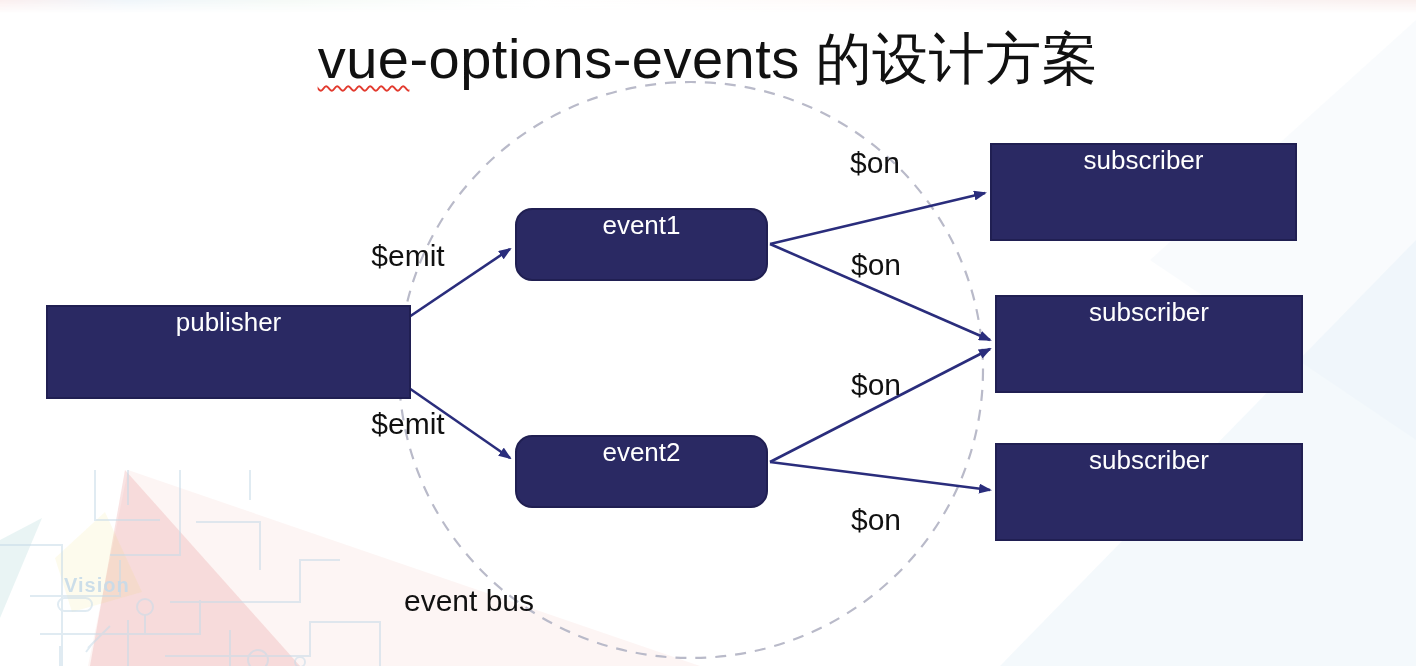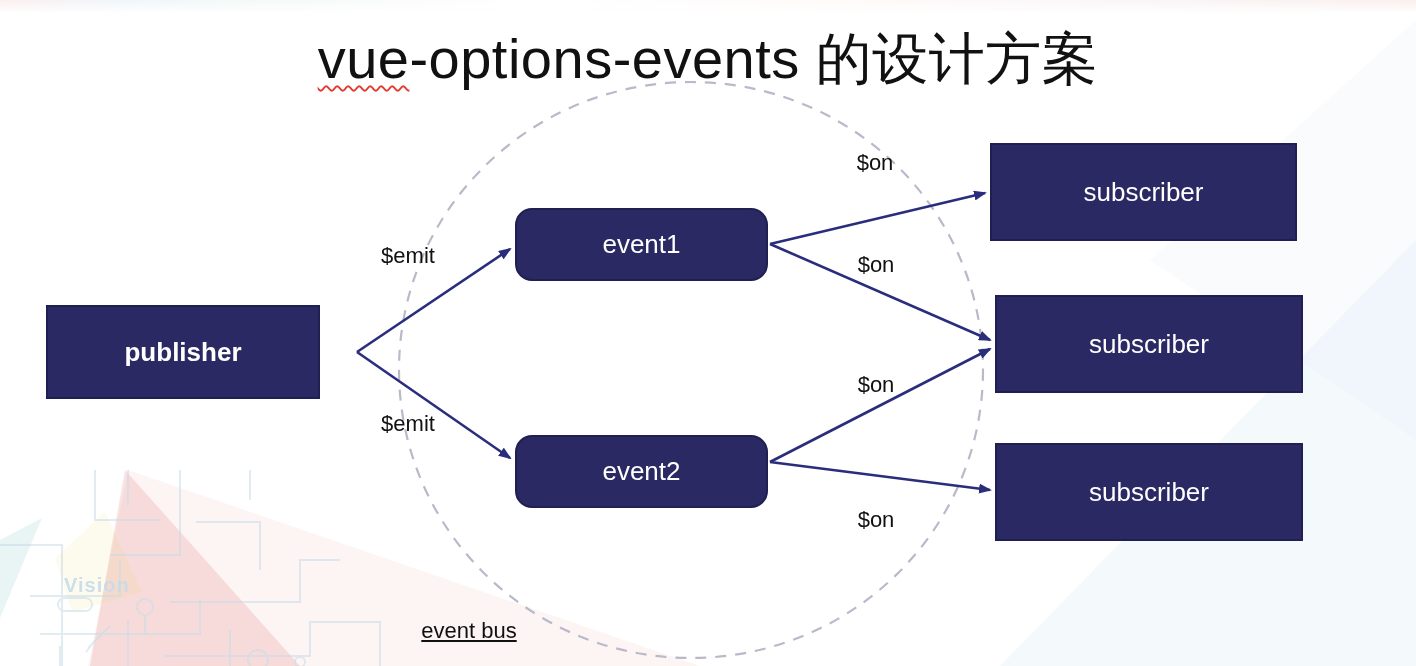--- a/index.html
+++ b/index.html
@@ -19,40 +19,40 @@
 
   .bg-svg{position:absolute;left:0;top:0;width:1416px;height:666px;pointer-events:none;}
 
   .title{position:absolute;left:0;top:22px;width:100%;text-align:center;
     font-size:56px;font-weight:400;color:var(--label_text);letter-spacing:.5px;}
   .title .squiggle{text-decoration:underline wavy var(--squiggle);
     text-decoration-thickness:2px;text-underline-offset:7px;text-decoration-skip-ink:none;}
 
   .edges{position:absolute;left:0;top:0;width:1416px;height:666px;}
 
-  .node{position:absolute;display:flex;align-items:center;justify-content:center;
+  .node{position:absolute;display:flex;justify-content:center;
     background:var(--node_fill);border:2px solid var(--node_border);
     color:var(--node_text);font-size:26px;}
   .node.rounded{border-radius:17px;}
-  .node-publisher{left:46px;top:305px;width:274px;height:94px;font-weight:bold;}
+  .node-publisher{left:46px;top:305px;width:365px;height:94px;}
   .node-event1{left:515px;top:208px;width:253px;height:73px;}
   .node-event2{left:515px;top:435px;width:253px;height:73px;}
   .node-sub1{left:990px;top:143px;width:307px;height:98px;}
   .node-sub2{left:995px;top:295px;width:308px;height:98px;}
   .node-sub3{left:995px;top:443px;width:308px;height:98px;}
 
   .edge-label{position:absolute;transform:translate(-50%,-50%);
-    font-size:22px;color:var(--label_text);white-space:nowrap;}
+    font-size:30px;color:var(--label_text);white-space:nowrap;}
   .lbl-emit1{left:408px;top:256px;}
   .lbl-emit2{left:408px;top:424px;}
   .lbl-on1{left:875px;top:163px;}
   .lbl-on2{left:876px;top:265px;}
   .lbl-on3{left:876px;top:385px;}
   .lbl-on4{left:876px;top:520px;}
-  .lbl-bus{left:469px;top:631px;text-decoration:underline;}
+  .lbl-bus{left:469px;top:601px;}
 </style>
 </head>
 <body>
 
 <div class="stage">
 
   <div class="bg-top"></div>
 
   <svg class="bg-svg" viewBox="0 0 1416 666">
 

